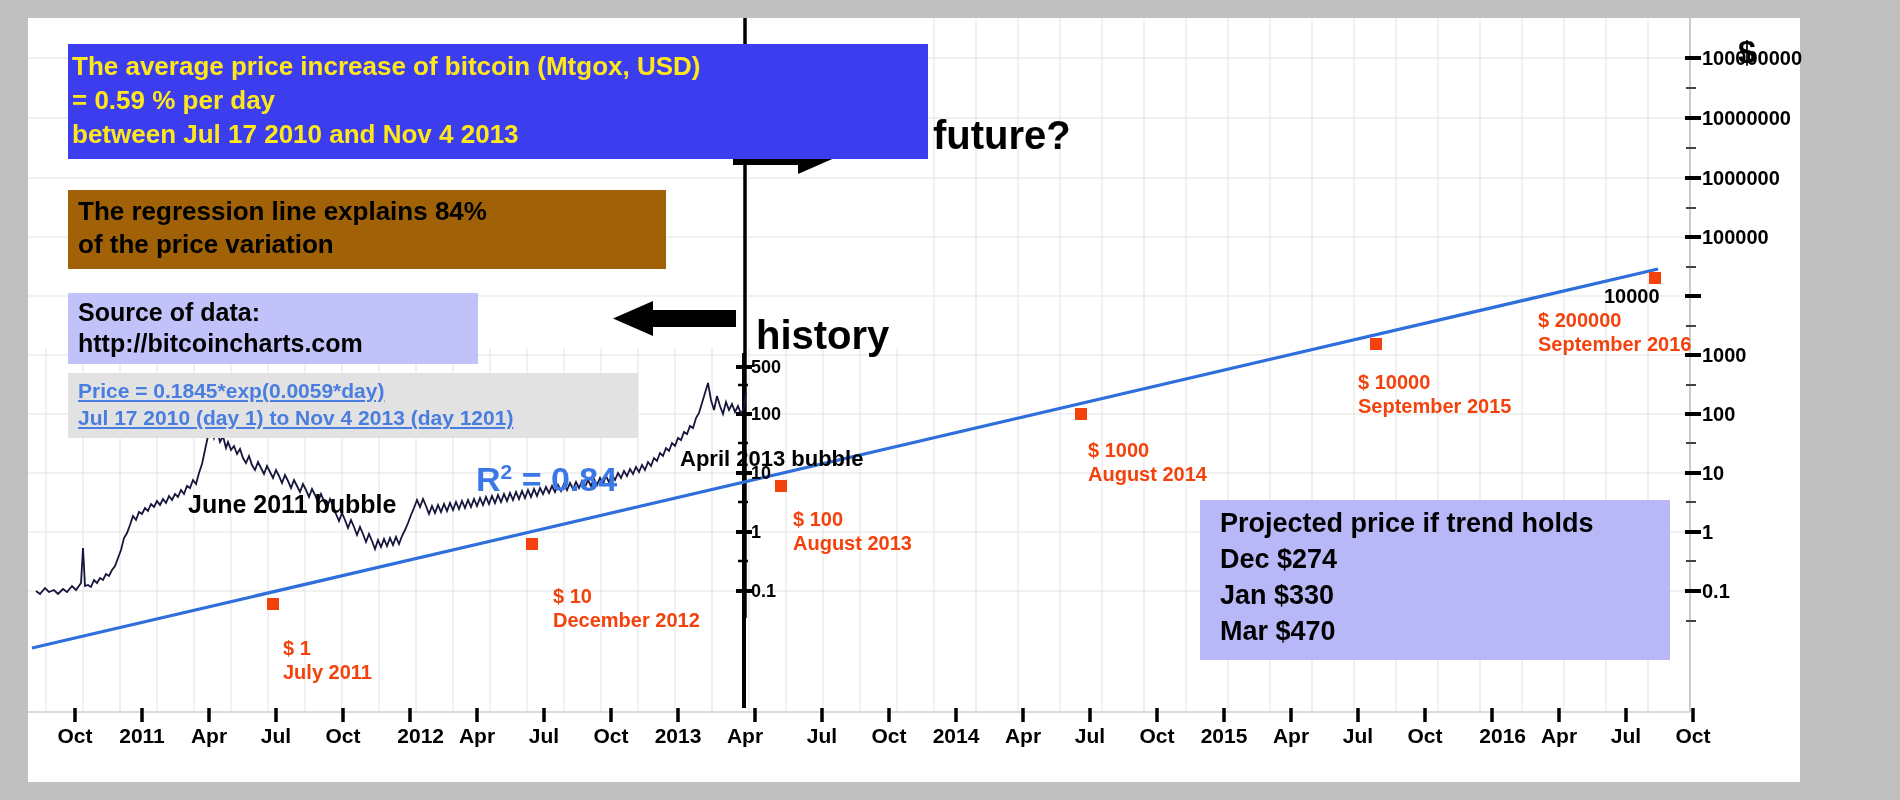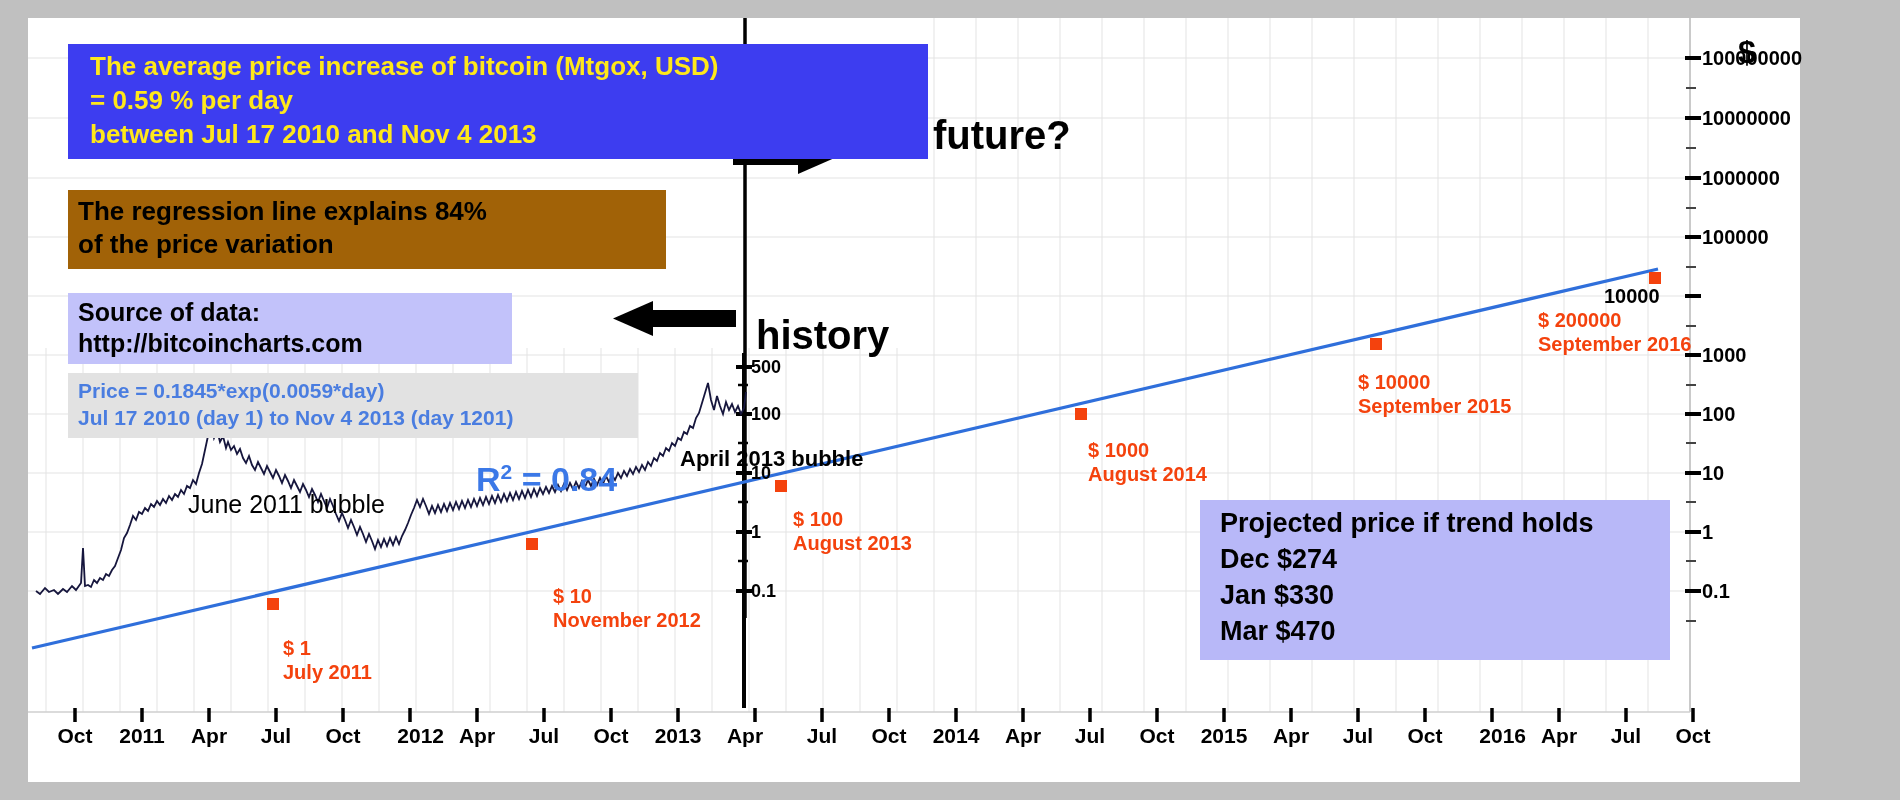--- a/index.html
+++ b/index.html
@@ -7,51 +7,51 @@
   #page{position:relative;width:1900px;height:800px;background:#c0c0c0;overflow:hidden;}
   #canvas{position:absolute;left:28px;top:18px;width:1772px;height:764px;background:#ffffff;}
   .abs{position:absolute;}
   .nowrap{white-space:nowrap;}
 
   
   .box-title{
     left:40px;top:26px;width:860px;
     background:#3d3df0;color:#ffe81a;
     font-size:26px;font-weight:bold;line-height:1.30;
-    padding:6px 8px 8px 22px;box-sizing:border-box;
+    padding:6px 8px 8px 4px;box-sizing:border-box;
   }
   .box-reg{
     left:40px;top:172px;width:598px;
     background:#a16207;color:#000;
     font-size:26px;font-weight:bold;line-height:1.28;
     padding:5px 8px 7px 10px;box-sizing:border-box;
   }
   .box-src{
-    left:40px;top:275px;width:444px;
+    left:40px;top:275px;width:410px;
     background:#c2c2fa;color:#000;
     font-size:25px;font-weight:bold;line-height:1.22;
     padding:4px 8px 6px 10px;box-sizing:border-box;
   }
   .box-formula{
     left:40px;top:355px;width:570px;
     background:#e2e2e2;color:#4a7de0;
     font-size:21px;font-weight:bold;line-height:1.30;
-    padding:4px 8px 6px 10px;box-sizing:border-box;
+    padding:4px 8px 6px 10px;box-sizing:border-box;text-decoration:underline;
   }
   .box-proj{
     left:1172px;top:482px;width:470px;
     background:#b8b8f8;color:#000;
     font-size:27px;font-weight:bold;line-height:1.33;
     padding:6px 10px 10px 20px;box-sizing:border-box;
   }
 
   
   .lbl-future{left:905px;top:95px;font-size:40px;font-weight:bold;color:#000;}
   .lbl-history{left:728px;top:295px;font-size:40px;font-weight:bold;color:#000;}
-  .lbl-june{left:160px;top:472px;font-size:25px;font-weight:normal;color:#000;}
+  .lbl-june{left:160px;top:472px;font-size:25px;font-weight:bold;color:#000;}
   .lbl-april{left:652px;top:428px;font-size:22px;font-weight:bold;color:#000;}
   .lbl-r2{left:448px;top:442px;font-size:34px;font-weight:bold;color:#3b78e7;}
   .lbl-r2 sup{font-size:21px;}
   .lbl-dollar{left:1710px;top:16px;font-size:32px;font-weight:bold;color:#000;}
 
   
   .ann{color:#f4420d;font-weight:bold;font-size:20px;line-height:1.22;}
   .ann-1   {left:255px;top:618px;}
   .ann-10  {left:525px;top:566px;}
   .ann-100 {left:765px;top:489px;}
@@ -339,21 +339,21 @@
     <div class="abs lbl-r2 nowrap">
       <span>R</span><sup>2</sup><span> = 0.84</span>
     </div>
 
     <div class="abs ann ann-1 nowrap">
       <div>$ 1</div>
       <div>July 2011</div>
     </div>
     <div class="abs ann ann-10 nowrap">
       <div>$ 10</div>
-      <div>November 2012</div>
+      <div>December 2012</div>
     </div>
     <div class="abs ann ann-100 nowrap">
       <div>$ 100</div>
       <div>August 2013</div>
     </div>
     <div class="abs ann ann-1k nowrap">
       <div>$ 1000</div>
       <div>August 2014</div>
     </div>
     <div class="abs ann ann-10k nowrap">

